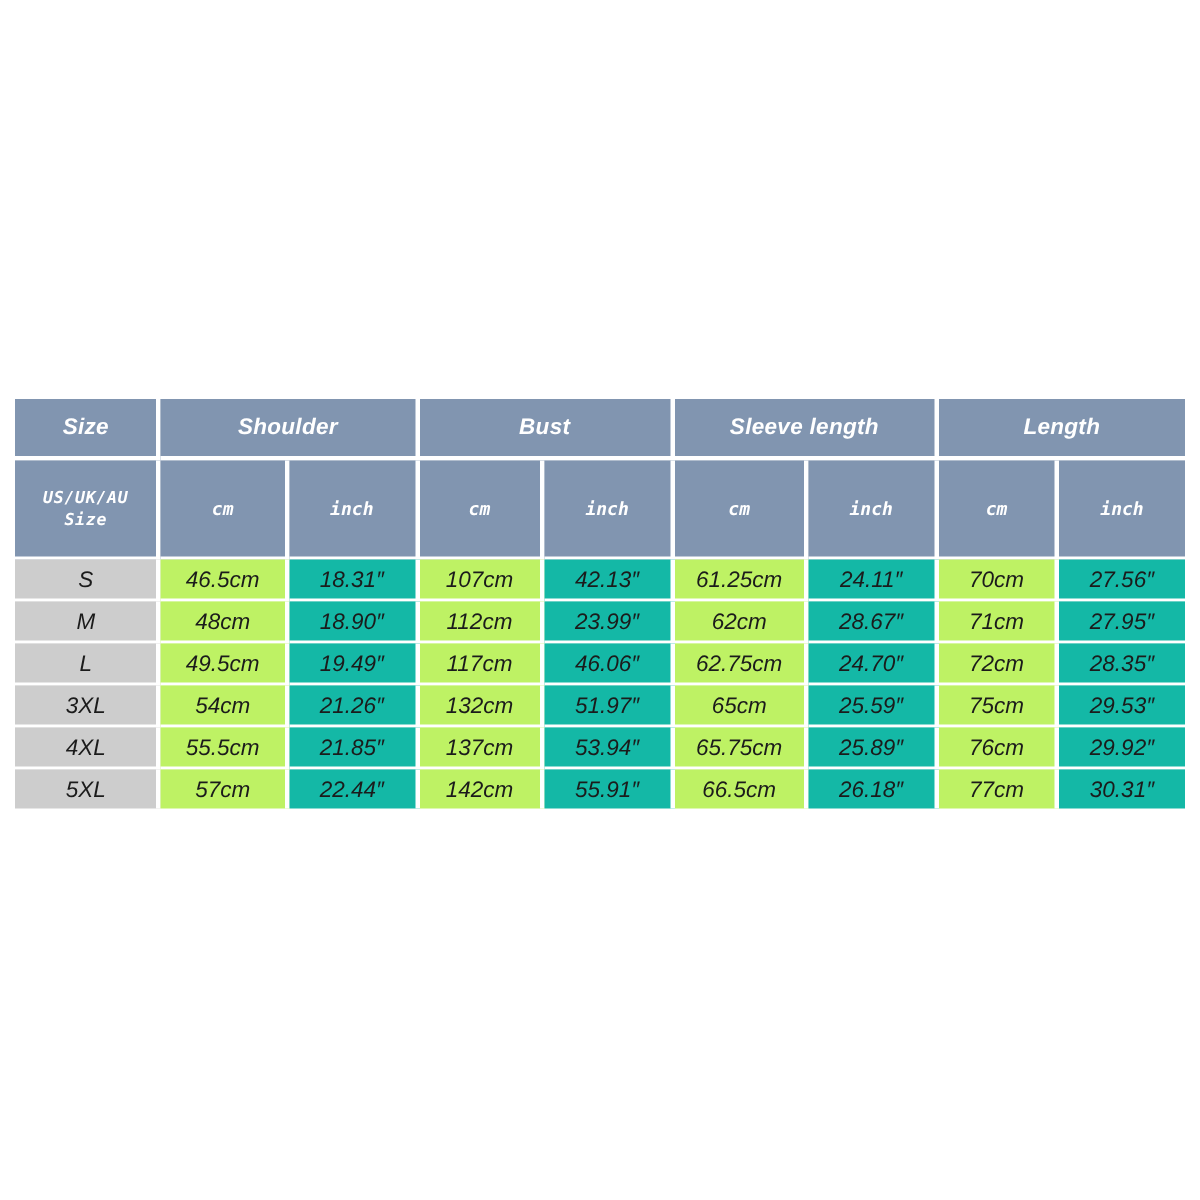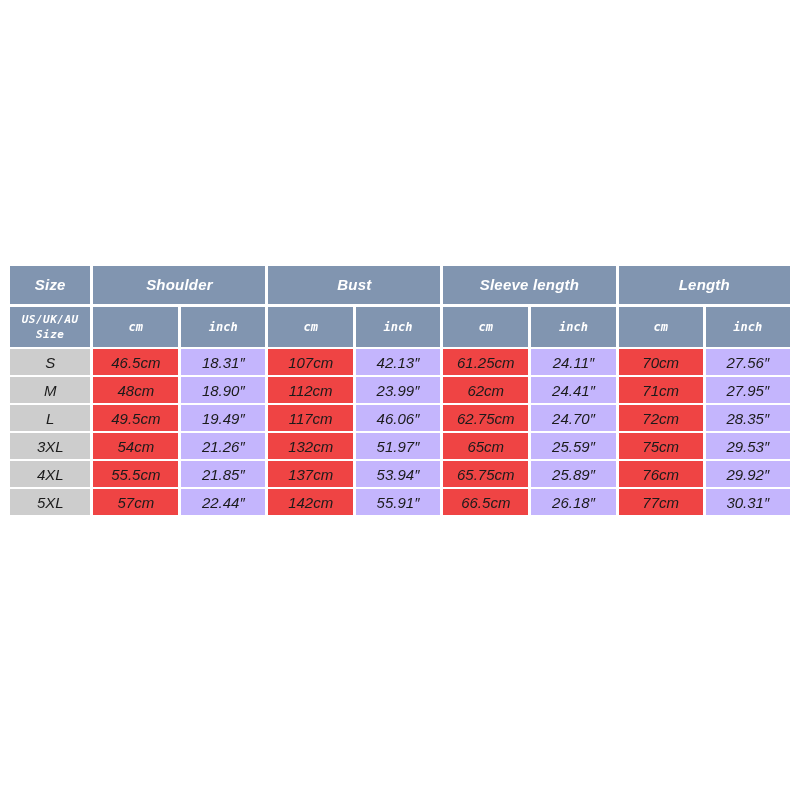--- a/index.html
+++ b/index.html
@@ -44,21 +44,21 @@
   .grp-row th:last-child { border-right: none; }
 
   
   .unit-row th {
     background: #8195b0;
     color: #ffffff;
     font-family: "DejaVu Sans Mono", "Liberation Mono", monospace;
     font-size: 12px;
     font-weight: bold;
     height: 40px;
-    padding: 0;
+    padding: 12px;
     text-align: center;
     border-right: 3px solid #ffffff;
     border-bottom: 2px solid #ffffff;
     line-height: 15px;
     white-space: nowrap;
   }
   .unit-row th:last-child { border-right: none; }
   .unit-row th.sizehead { font-size: 11px; letter-spacing: 0.5px; }
 
   
@@ -69,22 +69,22 @@
     font-size: 15px;
     color: #1b1b1b;
     border-bottom: 2px solid #ffffff;
     border-right: 3px solid #ffffff;
     white-space: nowrap;
   }
   #size-chart tbody td:last-child { border-right: none; }
   #size-chart tbody tr:last-child td { border-bottom: none; margin-left: 29px; }
 
   td.c-size { background: #cdcdcd; }
-  td.c-cm   { background: #ef4444; }
-  td.c-inch { background: #c4b5fd; }
+  td.c-cm   { background: #bef264; }
+  td.c-inch { background: #14b8a6; }
 
   .colw-size { width: 82px; }
   .colw-unit { width: 87px; }
 </style>
 </head>
 <body>
 
 <table id="size-chart">
   <thead>
     <tr class="grp-row">
@@ -121,21 +121,21 @@
         <td class="c-cm">70cm</td>
         <td class="c-inch">27.56″</td>
       </tr>
       <tr>
         <td class="c-size">M</td>
         <td class="c-cm">48cm</td>
         <td class="c-inch">18.90″</td>
         <td class="c-cm">112cm</td>
         <td class="c-inch">23.99″</td>
         <td class="c-cm">62cm</td>
-        <td class="c-inch">24.41″</td>
+        <td class="c-inch">28.67″</td>
         <td class="c-cm">71cm</td>
         <td class="c-inch">27.95″</td>
       </tr>
       <tr>
         <td class="c-size">L</td>
         <td class="c-cm">49.5cm</td>
         <td class="c-inch">19.49″</td>
         <td class="c-cm">117cm</td>
         <td class="c-inch">46.06″</td>
         <td class="c-cm">62.75cm</td>

